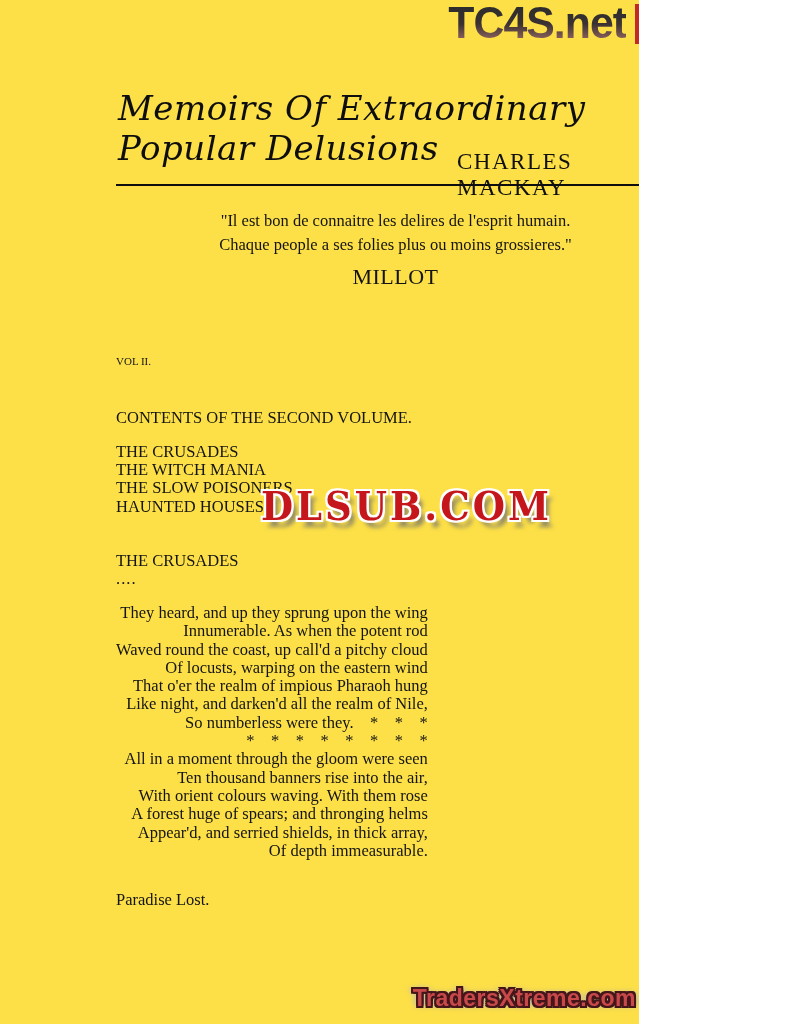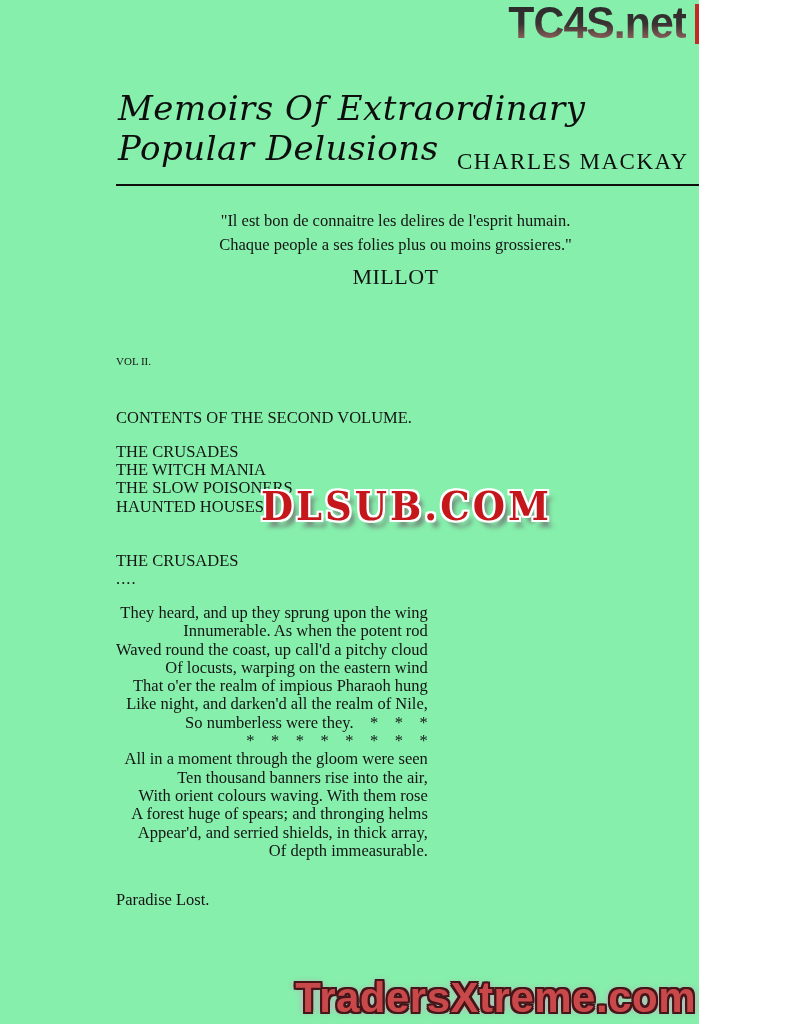--- a/index.html
+++ b/index.html
@@ -1,19 +1,19 @@
 <!DOCTYPE html>
 <html><head>
 <meta charset="utf-8">
 <style>
   html,body{margin:0;padding:0;background:#ffffff;}
   .page{
     position:relative;
-    width:699px;height:1024px;
-    background:#86efac;
+    width:639px;height:1024px;
+    background:#fde047;
     overflow:hidden;
     font-family:"Liberation Serif",serif;
     color:#141414;
   }
 
   
   .tc4s{
     position:absolute;top:1px;right:13px;
     font-family:"Liberation Sans",sans-serif;
     font-weight:900;font-size:45px;line-height:44px;
@@ -79,21 +79,21 @@
   .section-dots{position:absolute;top:569px;left:116px;font-size:16.5px;letter-spacing:1px;}
 
   .poem{position:absolute;top:604px;left:116px;font-size:16.5px;line-height:18.3px;}
   .poem-line{white-space:pre-wrap;text-align:right;}
   .poem-attribution{position:absolute;top:890px;left:116px;font-size:16.5px;}
 
   
   .traders{
     position:absolute;top:981px;right:3px;
     font-family:"Liberation Sans",sans-serif;font-weight:bold;
-    font-size:42px;line-height:34px;letter-spacing:0.5px;
+    font-size:23px;line-height:34px;letter-spacing:0.5px;
     color:#c9494b;
     text-shadow:
       -2px -2px 0 #44161a, 2px -2px 0 #44161a,
       -2px  2px 0 #44161a, 2px  2px 0 #44161a,
       -2px  0   0 #44161a, 2px  0   0 #44161a,
        0   -2px 0 #44161a, 0    2px 0 #44161a,
        0 0 7px rgba(175,175,175,0.9),
       -4px 0 5px rgba(190,190,190,0.8),
        4px 0 5px rgba(190,190,190,0.8);
   }

